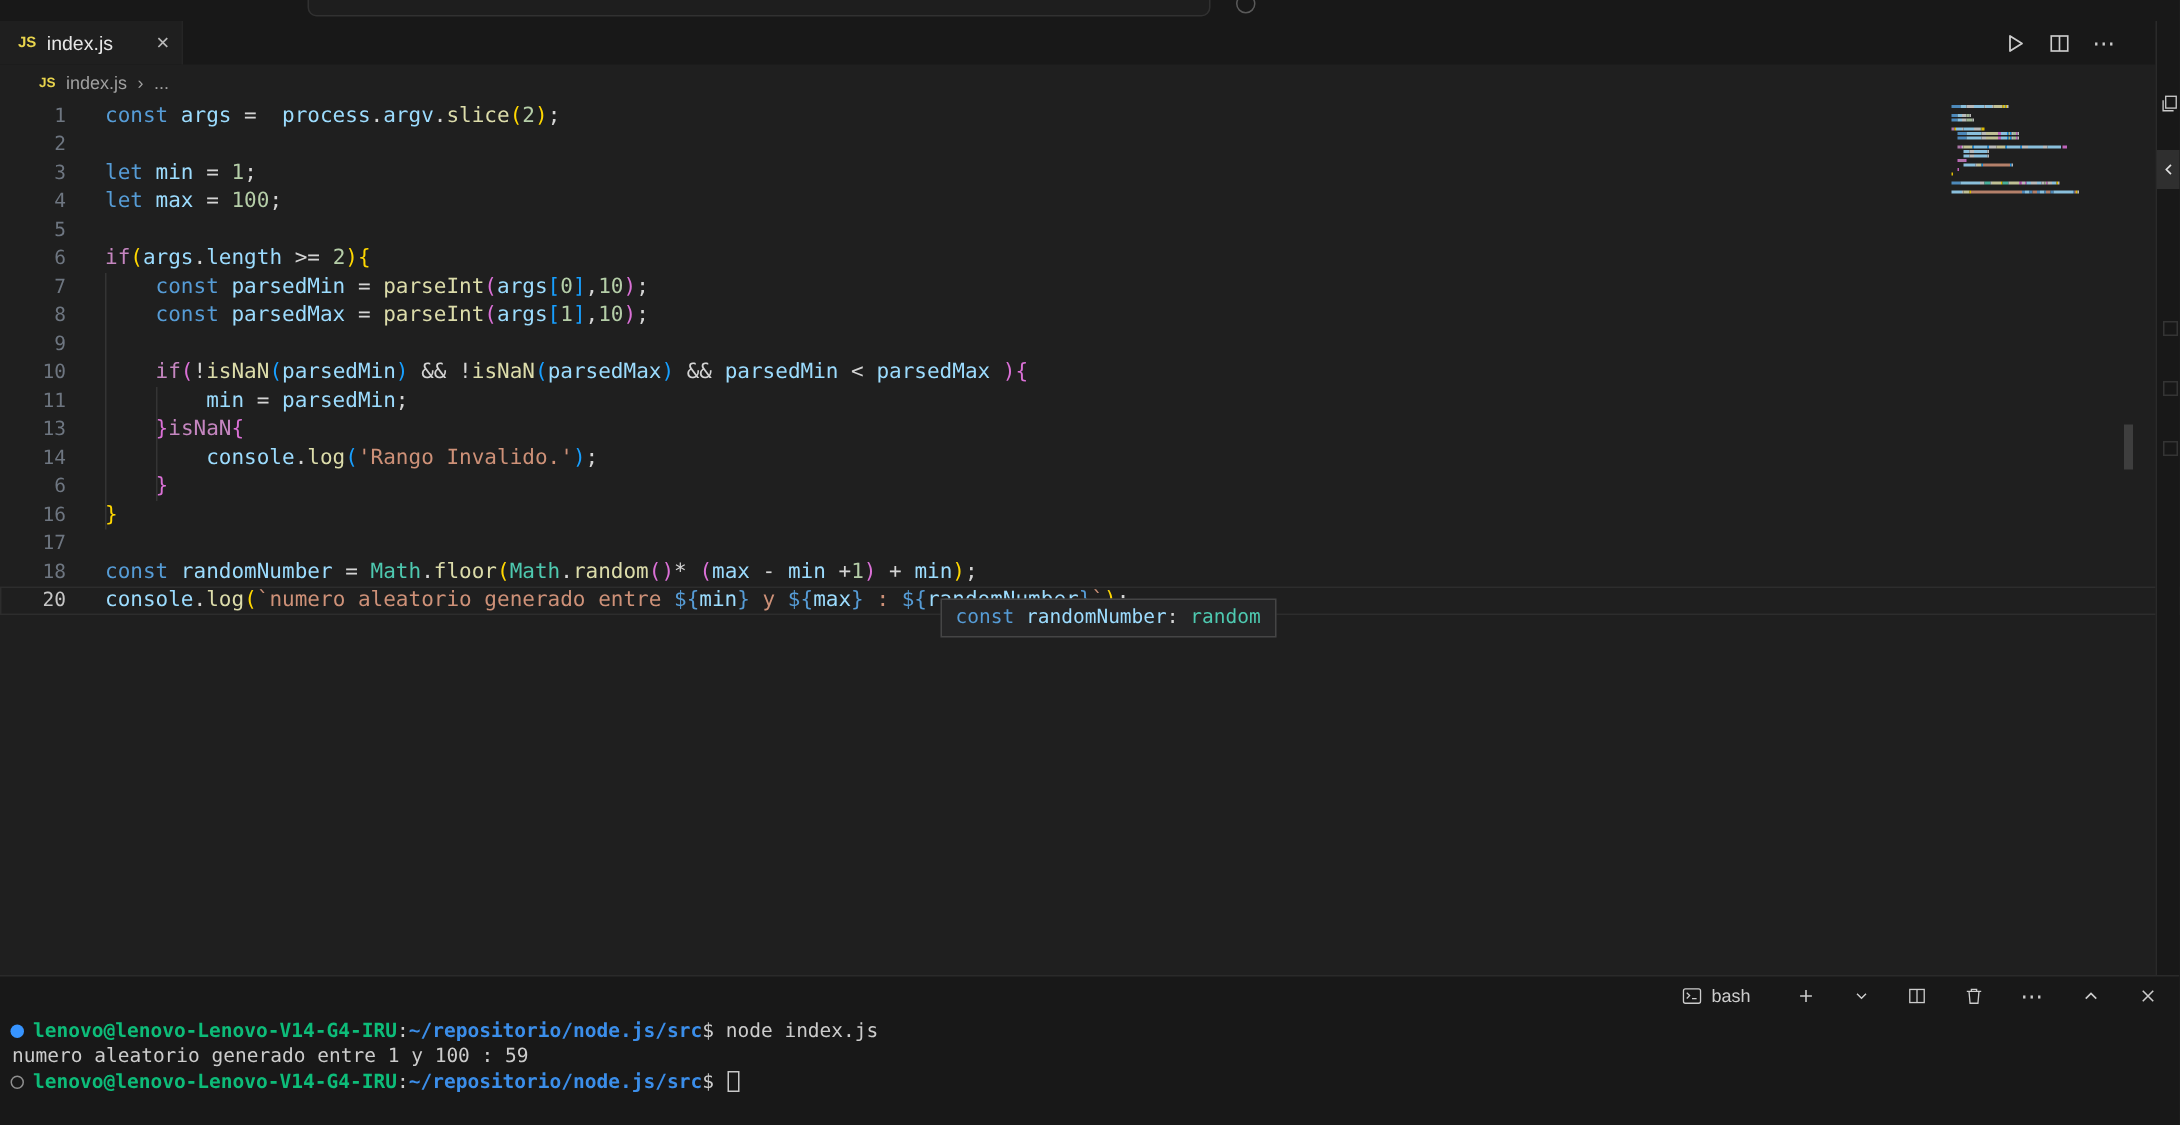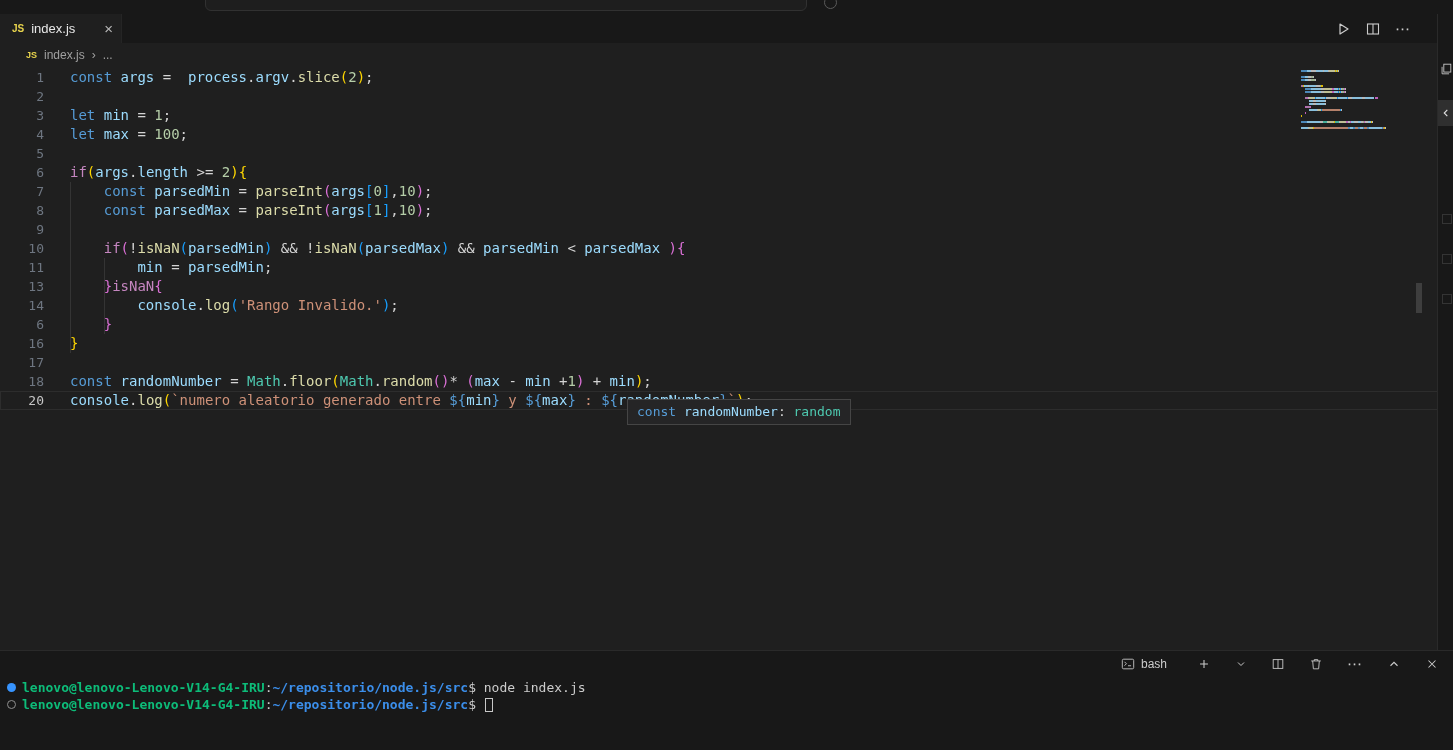--- a/index.html
+++ b/index.html
@@ -380,16 +380,17 @@
       </span>
       <span class="icon-btn">
         <svg width="14" height="14" viewBox="0 0 16 16">
             <path d="M4 4l8 8M12 4l-8 8" stroke="#cccccc" stroke-width="1.2"></path>
           </svg>
       </span>
     </div>
   </div>
   <div class="terminal">
       <div class="term-line decorated"><span class="term-deco success"></span><span style="color: rgb(13, 188, 121); font-weight: bold;">lenovo@lenovo-Lenovo-V14-G4-IRU</span><span style="color: rgb(204, 204, 204);">:</span><span style="color: rgb(59, 142, 234); font-weight: bold;">~/repositorio/node.js/src</span><span style="color: rgb(204, 204, 204);">$</span><span style="color: rgb(204, 204, 204);"> node index.js</span></div>
+      <div class="term-line"><span style="color: rgb(204, 204, 204);">numero aleatorio generado entre 1 y 100 : 59</span></div>
       <div class="term-line decorated"><span class="term-deco pending"></span><span style="color: rgb(13, 188, 121); font-weight: bold;">lenovo@lenovo-Lenovo-V14-G4-IRU</span><span style="color: rgb(204, 204, 204);">:</span><span style="color: rgb(59, 142, 234); font-weight: bold;">~/repositorio/node.js/src</span><span style="color: rgb(204, 204, 204);">$ </span><span class="term-cursor"></span></div>
     </div>
 
 </div>
 
 </body></html>

